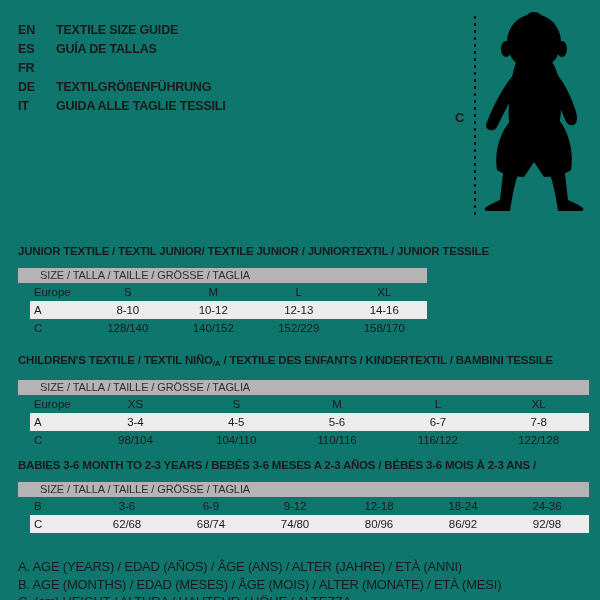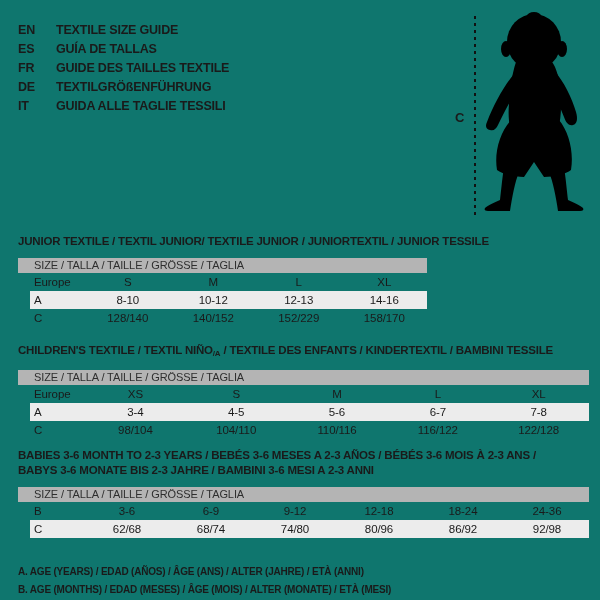--- a/index.html
+++ b/index.html
@@ -23,57 +23,56 @@
   .measure-line{
     position:absolute;left:19px;top:6px;bottom:2px;width:2px;
     background:repeating-linear-gradient(to bottom,#111 0 3px,transparent 3px 7px);
   }
   .baby-svg{position:absolute;left:27px;top:2px;}
   
   .sec-title{
     margin:0;font-size:11.5px;font-weight:bold;letter-spacing:-0.2px;line-height:15px;
   }
   .sec-title .sub{font-size:8px;vertical-align:-2px;}
-  .t-junior-title{margin-top:12px;}
+  .t-junior-title{margin-top:22px;}
   .t-children-title{margin-top:16px;}
   .t-babies-title{margin-top:9px;}
   
   .size-table{margin-top:9px;width:571px;}
   .size-table.narrow{width:409px;}
   .t-header{
     height:15px;line-height:15px;
     background:var(--table-header-bg,#b4b4b4);
-    font-size:11px;color:#2e2e2e;padding-left:16px;letter-spacing:-0.1px;
+    font-size:11px;color:#2e2e2e;padding-left:22px;letter-spacing:-0.1px;
   }
   .t-row{display:flex;height:18px;align-items:center;font-size:11.5px;letter-spacing:-0.1px;margin-left:12px;}
   .t-row.alt{background:var(--row-alt-bg,#ececec);}
   .t-label{width:55px;padding-left:4px;box-sizing:border-box;}
   .t-cell{flex:1;text-align:center;}
   
   .footnotes{margin-top:25px;}
-  .footnote{font-size:10px;font-weight:bold;letter-spacing:-0.2px;line-height:17.5px;}
+  .footnote{font-size:13px;font-weight:normal;letter-spacing:-0.2px;line-height:17.5px;}
 </style>
 </head>
 <body>
 
 <div class="page">
 
   <div class="top-area">
     <div class="lang-list">
       <div class="lang-row">
         <span class="lang-code">EN</span>
         <span class="lang-title">TEXTILE SIZE GUIDE</span>
       </div>
       <div class="lang-row">
         <span class="lang-code">ES</span>
         <span class="lang-title">GUÍA DE TALLAS</span>
       </div>
       <div class="lang-row">
         <span class="lang-code">FR</span>
-        <span class="lang-title">GUIDE DES TAILLES TEXTILE</span>
       </div>
       <div class="lang-row">
         <span class="lang-code">DE</span>
         <span class="lang-title">TEXTILGRÖßENFÜHRUNG</span>
       </div>
       <div class="lang-row">
         <span class="lang-code">IT</span>
         <span class="lang-title">GUIDA ALLE TAGLIE TESSILI</span>
       </div>
     </div>
@@ -146,21 +145,20 @@
       <span class="t-cell">98/104</span>
       <span class="t-cell">104/110</span>
       <span class="t-cell">110/116</span>
       <span class="t-cell">116/122</span>
       <span class="t-cell">122/128</span>
     </div>
   </div>
 
   <h2 class="sec-title t-babies-title">
       <span style="display:block">BABIES 3-6 MONTH TO 2-3 YEARS / BEBÉS 3-6 MESES A 2-3 AÑOS / BÉBÉS 3-6 MOIS À 2-3 ANS /</span>
-      <span style="display:block">BABYS 3-6 MONATE BIS 2-3 JAHRE / BAMBINI 3-6 MESI A 2-3 ANNI</span>
     </h2>
   <div class="size-table">
     <div class="t-header">SIZE / TALLA / TAILLE / GRÖSSE / TAGLIA</div>
     <div class="t-row">
       <span class="t-label">B</span>
       <span class="t-cell">3-6</span>
       <span class="t-cell">6-9</span>
       <span class="t-cell">9-12</span>
       <span class="t-cell">12-18</span>
       <span class="t-cell">18-24</span>

